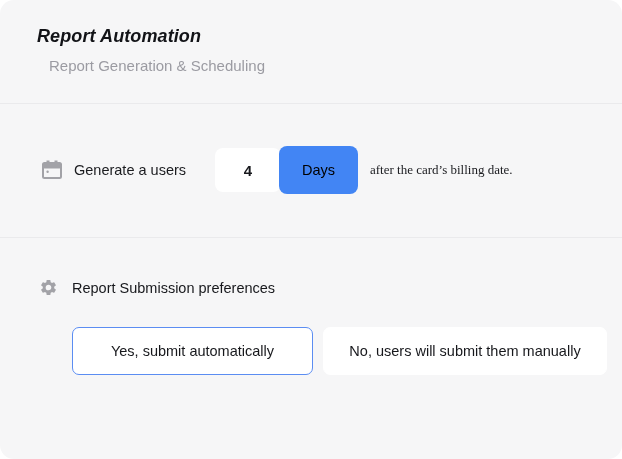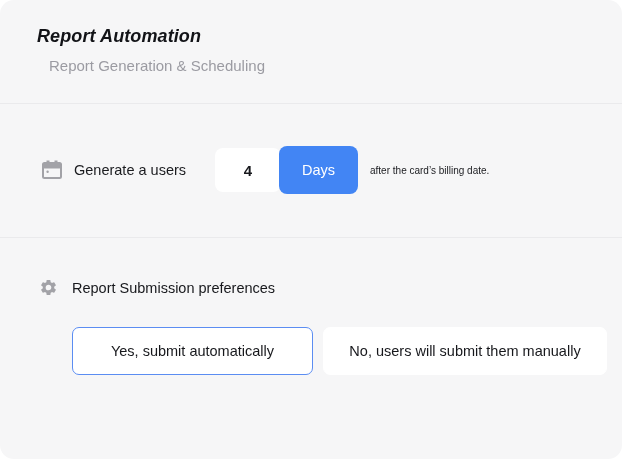--- a/index.html
+++ b/index.html
@@ -50,31 +50,31 @@
     border: none;
     border-radius: 8px;
     text-align: center;
     font-size: 15px; font-weight: 700; color: #17181c;
     font-family: "Liberation Sans", sans-serif;
     outline: none;
   }
   .unit-button {
     left: 279px; width: 79px; height: 48px;
     background: #4285f4;
-    color: #ffffff;
+    color: #000000;
     border: none;
     border-radius: 8px;
     font-size: 14.5px; font-weight: 500;
     font-family: "Liberation Sans", sans-serif;
     display: flex; align-items: center; justify-content: center;
     cursor: pointer;
   }
   .gen-suffix {
     left: 370px;
-    font-size: 10px; color: #1a1b1f;
+    font-size: 13px; color: #1a1b1f; font-family: Liberation Serif, serif;
   }
 
   
   .sub-section { position: absolute; top: 237px; left: 0; right: 0; bottom: 0; text-decoration: underline; }
   .gear-icon { position: absolute; left: 39px; top: 41px; width: 19px; height: 19px; }
   .sub-label {
     position: absolute; left: 72px; top: 43px;
     font-size: 14.5px; color: #17181c;
   }
   .option-button {

